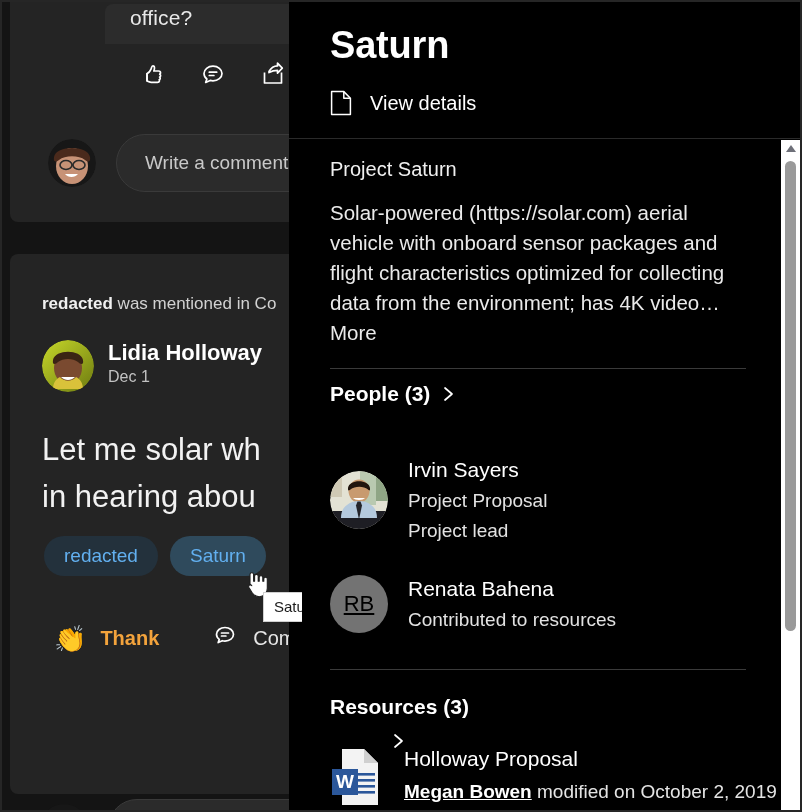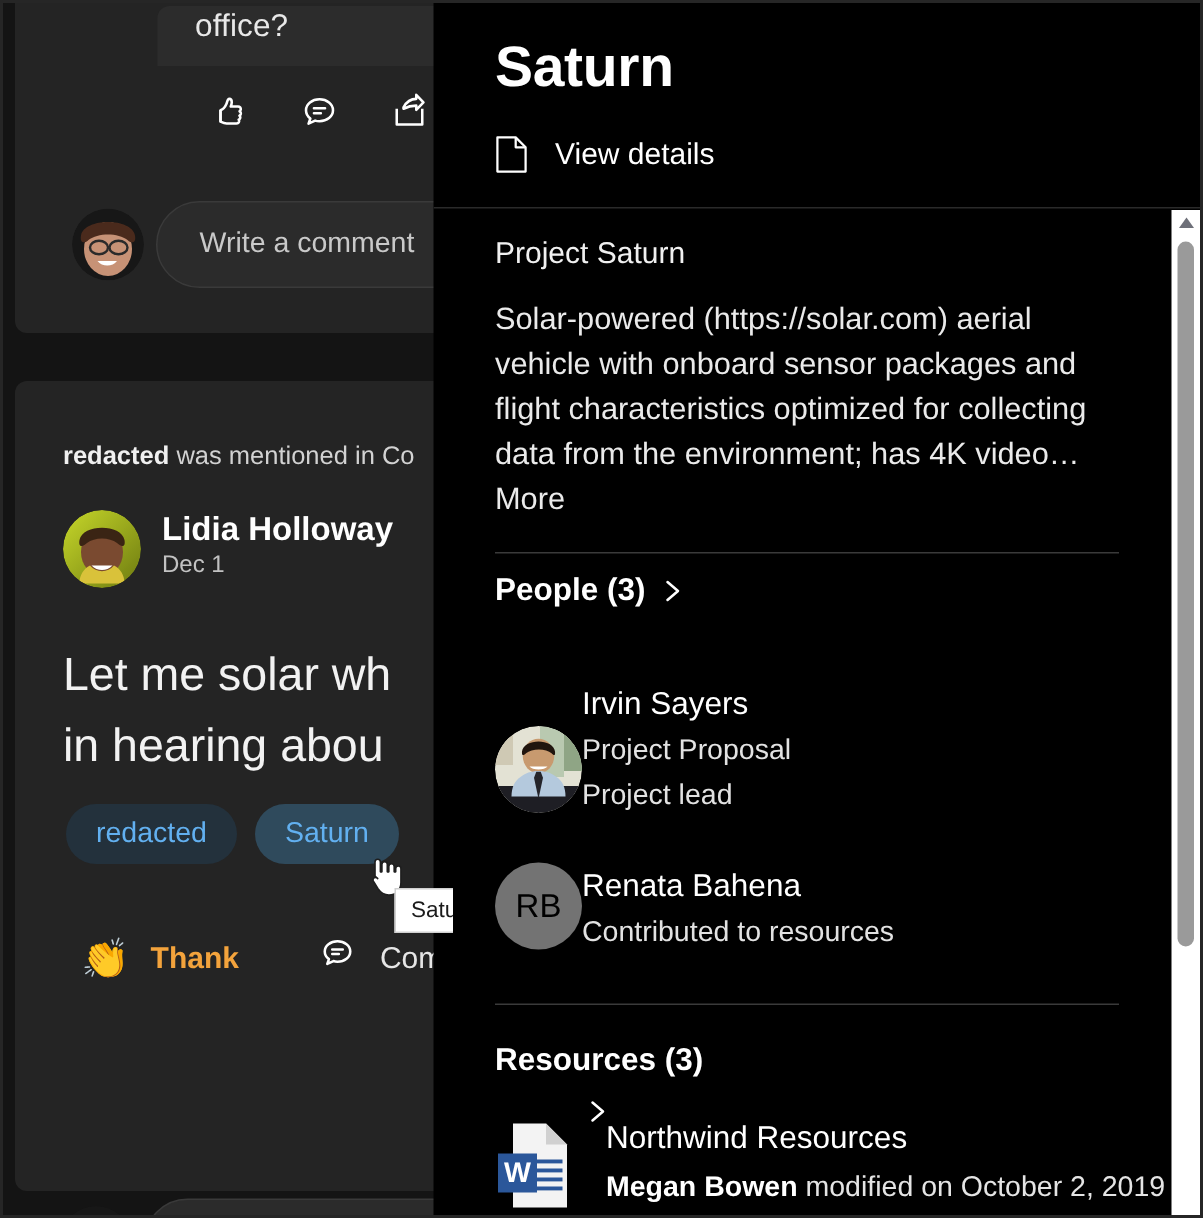--- a/index.html
+++ b/index.html
@@ -78,21 +78,21 @@
     align-items: center;
     gap: 30px;
   }
   .react-row .ic { width: 30px; height: 30px; display: block; }
 
   .comment-row {
     position: absolute;
     left: 38px;
     display: flex;
     align-items: center;
-    gap: 8px;
+    gap: 20px;
   }
   #comment-row-1 { top: 212px; }
   #comment-row-2 { top: 797px; }
   .avatar-img {
     width: 48px; height: 48px;
     border-radius: 50%;
     flex: 0 0 auto;
     overflow: hidden;
     display: block;
   }
@@ -284,21 +284,23 @@
   #div-1 { top: 228px; }
   #div-2 { top: 529px; }
 
   #people-head { position: absolute; left: 0; top: 242px; }
   #resources-head { position: absolute; left: 0; top: 555px; flex-direction: column; }
 
   .person {
     position: absolute;
     left: 41px;
     display: flex;
-    align-items: flex-end;
+    gap: 20px;
+    align-items: center;
+    text-decoration: underline;
   }
   #person-0 { top: 318px; }
   #person-1 { top: 435px; }
   .p-av {
     width: 58px; height: 58px; border-radius: 50%;
     flex: 0 0 auto; overflow: hidden; display: block;
   }
   .p-av.initials {
     background: #737373;
     color: #000;
@@ -310,21 +312,21 @@
 
   .resource {
     position: absolute;
     left: 41px;
     top: 607px;
     display: flex; gap: 22px; align-items: flex-start;
   }
   .res-ic { width: 52px; height: 60px; flex: 0 0 auto; display: block; }
   .res-title { font-size: 21px; color: #ffffff; line-height: 1.15; }
   .res-sub { font-size: 19px; color: #e4e4e4; margin-top: 10px; white-space: nowrap; }
-  .res-sub b { font-weight: 700; color: #ffffff; }
+  .res-sub b { font-weight: 700; color: #ffffff; text-decoration: underline; }
 
   
   #scrollbar {
     position: absolute;
     right: 2px; top: 138px;
     width: 19px;
     bottom: 0;
     background: #ffffff;
     z-index: 30;
   }
@@ -580,21 +582,21 @@
             <path d="M34 2l14 14H34z" fill="#d0d0d0"></path>
             <rect x="28" y="26" width="17" height="2.6" fill="#2b579a"></rect>
             <rect x="28" y="32" width="17" height="2.6" fill="#2b579a"></rect>
             <rect x="28" y="38" width="17" height="2.6" fill="#2b579a"></rect>
             <rect x="28" y="44" width="17" height="2.6" fill="#2b579a"></rect>
             <rect x="2" y="22" width="26" height="26" fill="#2b579a"></rect>
             <text x="15" y="41" font-family="Liberation Sans, sans-serif" font-size="19" font-weight="700" fill="#ffffff" text-anchor="middle">W</text>
           </svg>
         </span>
         <div>
-          <div class="res-title">Northwind Resources</div>
+          <div class="res-title">Holloway Proposal</div>
           <div class="res-sub">
             <b>Megan Bowen</b><span> modified on October 2, 2019</span>
           </div>
         </div>
       </div>
 
     </div>
 
     <div id="scrollbar">
       <span id="sb-up">

